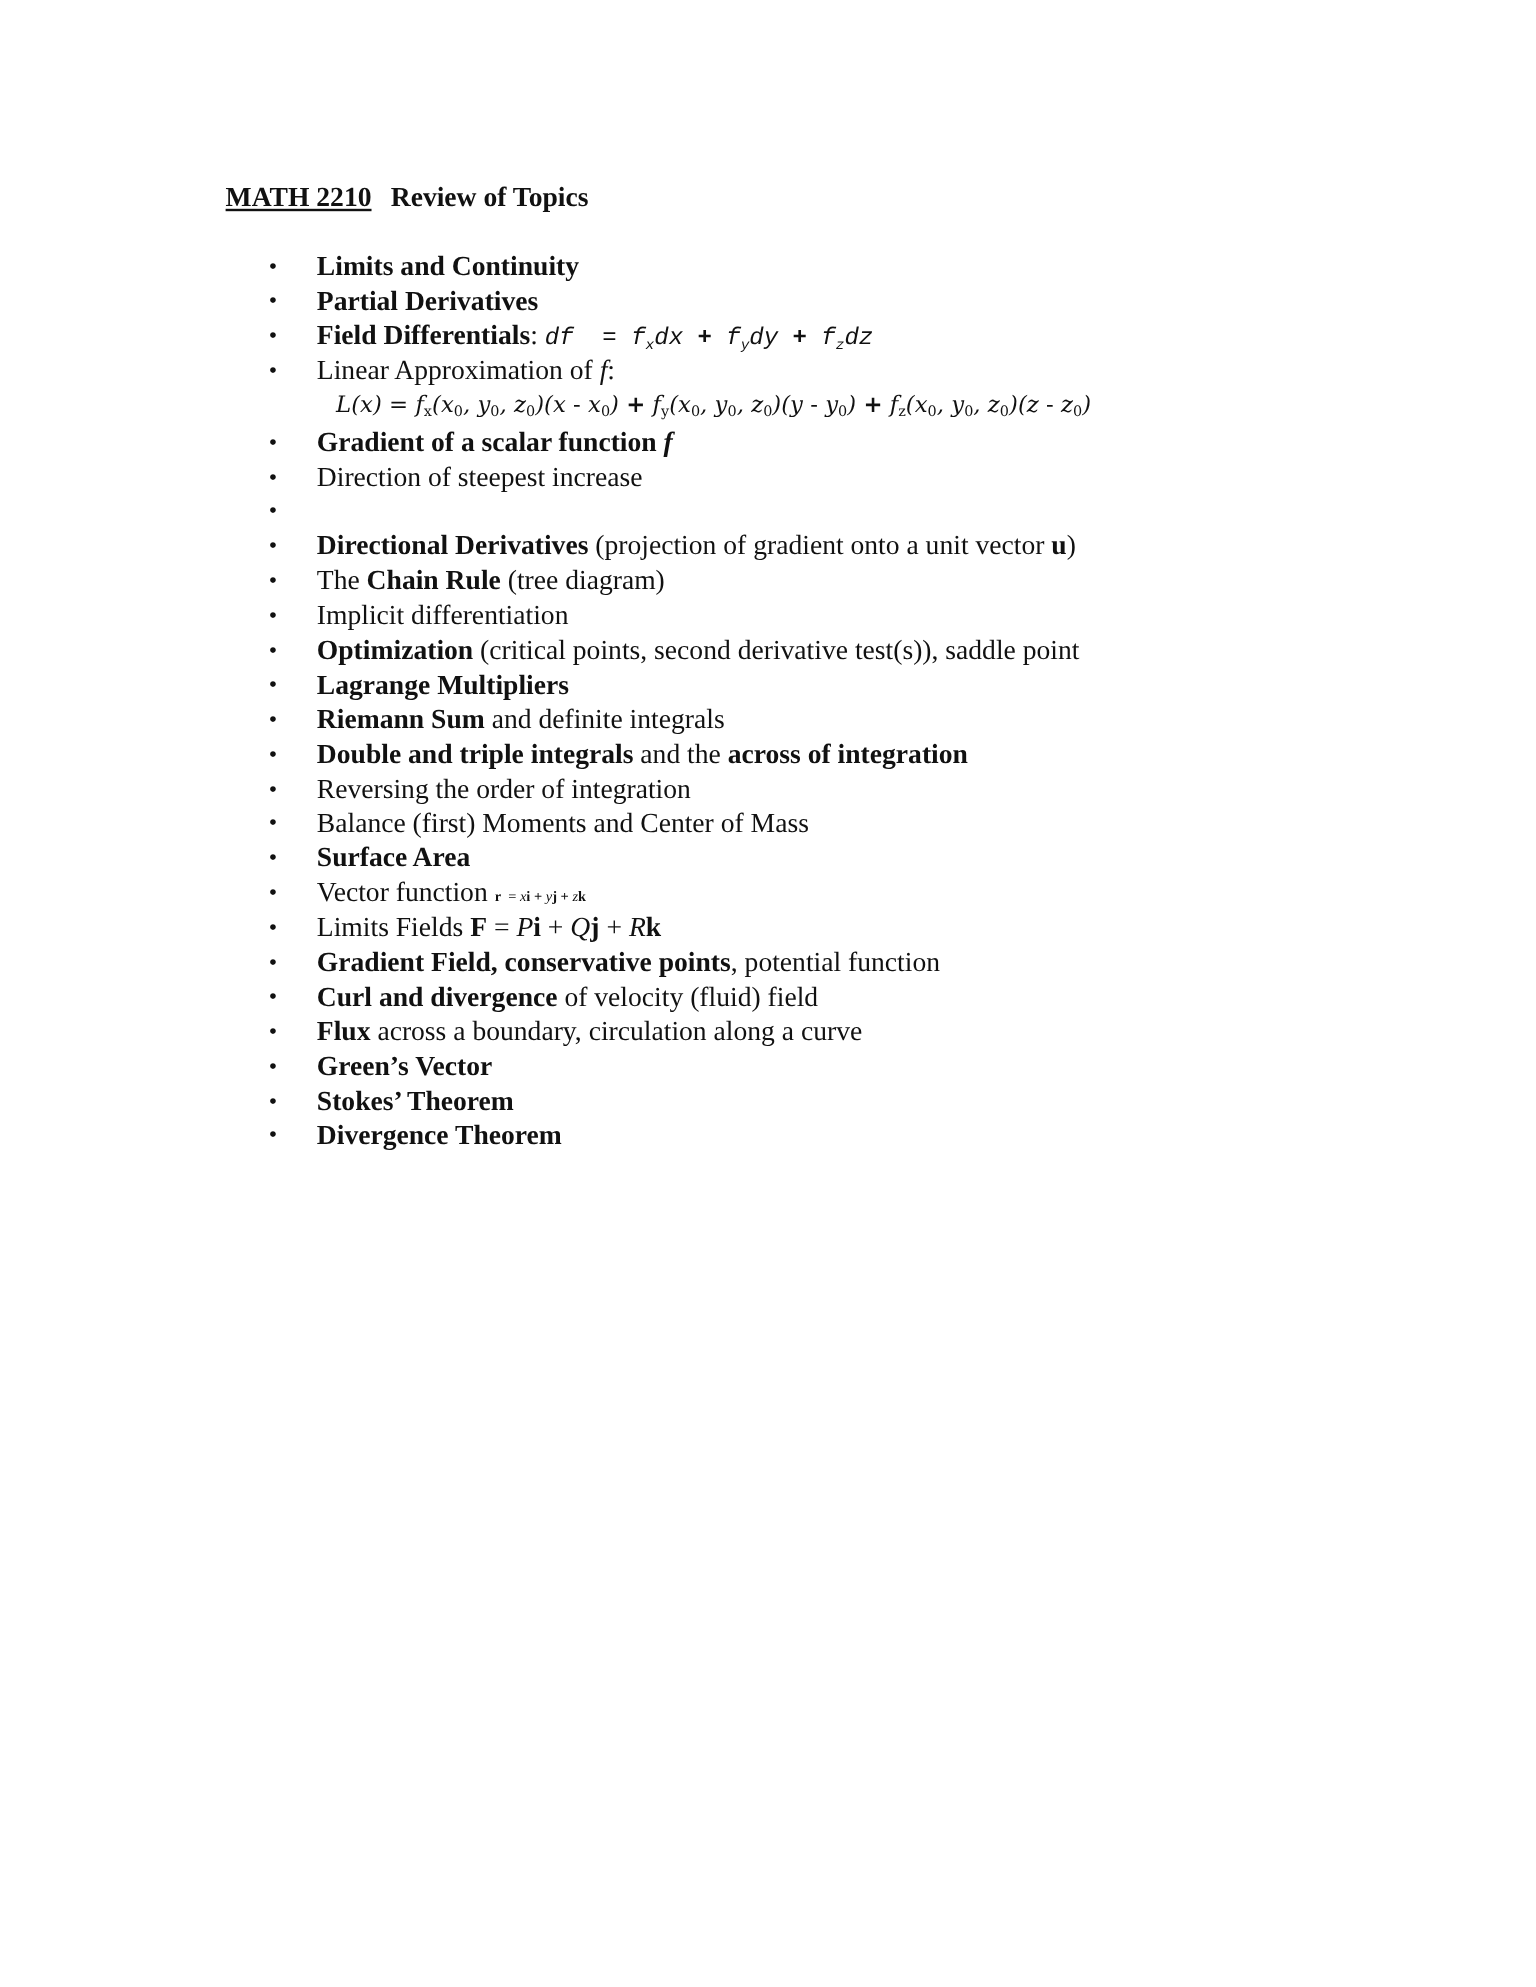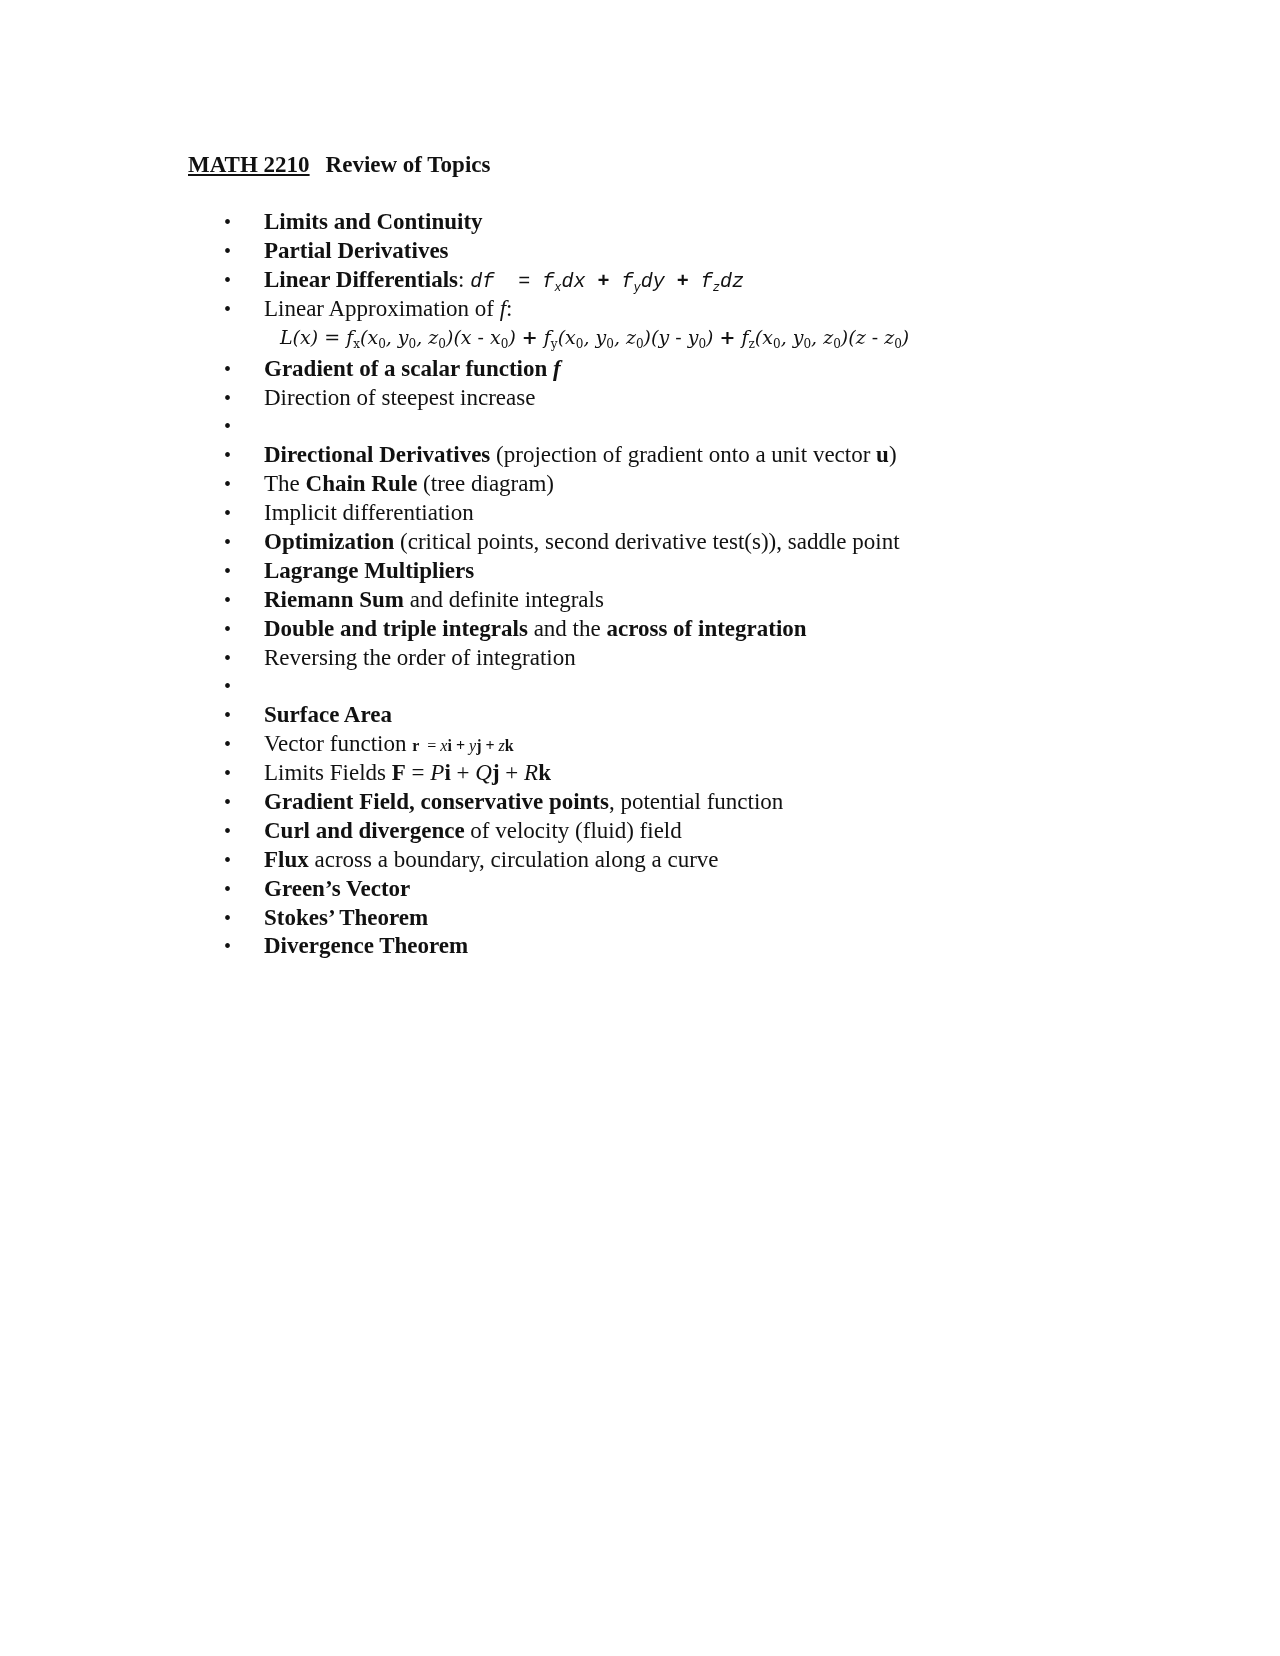--- a/index.html
+++ b/index.html
@@ -14,51 +14,51 @@
     ul.topics li .bullet { position: absolute; left: -40px; top: 0; font-size: 20px; }
     ul.topics li.tall { height: 60px; }
     .b { font-weight: bold; }
     .i { font-style: italic; }
     .math { font-family: Liberation Mono, monospace; font-style: italic; font-size: 20px; }
     .math .up { font-style: normal; }
     .math sub { font-size: 12px; vertical-align: -4px; }
     .eqline { display: block; font-family: "DejaVu Serif", serif; font-style: italic; font-size: 19px; line-height: 28px; margin-left: 16px; }
     .eqline sub { font-size: 12px; vertical-align: -4px; font-style: normal; }
     .eqline .op { font-style: normal; }
-    .vecmath { font-size: 16px; }
+    .vecmath { font-size: 12px; }
   </style>
 </head>
 <body>
 
 <div class="page">
   <div class="title">
     <span class="course">MATH 2210</span><span class="gap"></span><span>Review of Topics</span>
   </div>
 
   <ul class="topics">
     <li><span class="bullet">•</span><span class="b">Limits and Continuity</span></li>
     <li><span class="bullet">•</span><span class="b">Partial Derivatives</span></li>
-    <li><span class="bullet">•</span><span class="b">Linear Differentials</span><span>:</span>
+    <li><span class="bullet">•</span><span class="b">Field Differentials</span><span>:</span>
       <span class="math">df &nbsp;<span class="up">=</span> f<sub>x</sub>dx <span class="up"><b>+</b></span> f<sub>y</sub>dy <span class="up"><b>+</b></span> f<sub>z</sub>dz</span>
     </li>
     <li class="tall"><span class="bullet">•</span><span>Linear Approximation of </span><span class="i">f</span><span>:</span>
       <span class="eqline">L(x) <span class="op">=</span> f<sub>x</sub>(x<sub>0</sub>, y<sub>0</sub>, z<sub>0</sub>)(x <span class="op">-</span> x<sub>0</sub>) <span class="op"><b>+</b></span> f<sub>y</sub>(x<sub>0</sub>, y<sub>0</sub>, z<sub>0</sub>)(y <span class="op">-</span> y<sub>0</sub>) <span class="op"><b>+</b></span> f<sub>z</sub>(x<sub>0</sub>, y<sub>0</sub>, z<sub>0</sub>)(z <span class="op">-</span> z<sub>0</sub>)</span>
     </li>
     <li><span class="bullet">•</span><span class="b">Gradient of a scalar function </span><span class="b i">f</span></li>
     <li><span class="bullet">•</span><span>Direction of steepest increase</span></li>
     <li><span class="bullet">•</span></li>
     <li><span class="bullet">•</span><span class="b">Directional Derivatives</span><span> (projection of gradient onto a unit vector </span><span class="b">u</span><span>)</span></li>
     <li><span class="bullet">•</span><span>The </span><span class="b">Chain Rule</span><span> (tree diagram)</span></li>
     <li><span class="bullet">•</span><span>Implicit differentiation</span></li>
     <li><span class="bullet">•</span><span class="b">Optimization</span><span> (critical points, second derivative test(s)), saddle point</span></li>
     <li><span class="bullet">•</span><span class="b">Lagrange Multipliers</span></li>
     <li><span class="bullet">•</span><span class="b">Riemann Sum</span><span> and definite integrals</span></li>
     <li><span class="bullet">•</span><span class="b">Double and triple integrals</span><span> and the </span><span class="b">across of integration</span></li>
     <li><span class="bullet">•</span><span>Reversing the order of integration</span></li>
-    <li><span class="bullet">•</span></li>
+    <li><span class="bullet">•</span><span>Balance (first) Moments and Center of Mass</span></li>
     <li><span class="bullet">•</span><span class="b">Surface Area</span></li>
     <li><span class="bullet">•</span><span>Vector function </span><span class="vecmath"><b>r</b> &nbsp;= <i>x</i><b>i</b> <b>+</b> <i>y</i><b>j</b> <b>+</b> <i>z</i><b>k</b></span></li>
     <li><span class="bullet">•</span><span>Limits Fields </span><span><b>F</b> = <i>P</i><b>i</b> + <i>Q</i><b>j</b> + <i>R</i><b>k</b></span></li>
     <li><span class="bullet">•</span><span class="b">Gradient Field, conservative points</span><span>, potential function</span></li>
     <li><span class="bullet">•</span><span class="b">Curl and divergence</span><span> of velocity (fluid) field</span></li>
     <li><span class="bullet">•</span><span class="b">Flux</span><span> across a boundary, circulation along a curve</span></li>
     <li><span class="bullet">•</span><span class="b">Green’s Vector</span></li>
     <li><span class="bullet">•</span><span class="b">Stokes’ Theorem</span></li>
     <li><span class="bullet">•</span><span class="b">Divergence Theorem</span></li>
   </ul>

